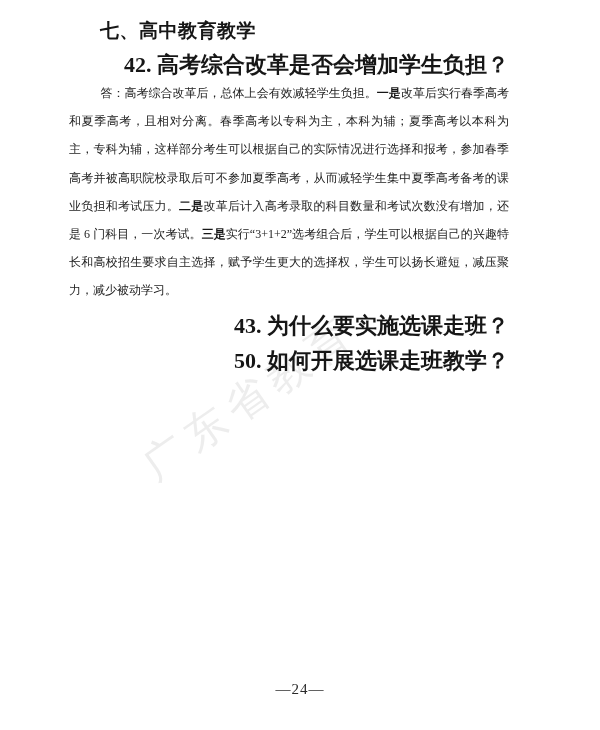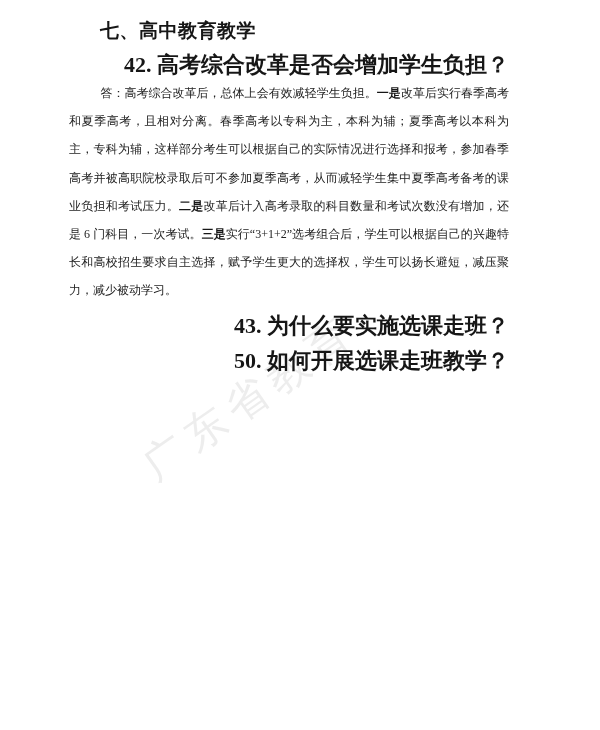--- a/index.html
+++ b/index.html
@@ -99,14 +99,15 @@
 
     <h2 class="question">42. 高考综合改革是否会增加学生负担？</h2>
     <p class="answer"><span>答：高考综合改革后，总体上会有效减轻学生负担。</span><span class="b">一是</span><span>改革后实行春季高考和夏季高考，且相对分离。春季高考以专科为主，本科为辅；夏季高考以本科为主，专科为辅，这样部分考生可以根据自己的实际情况进行选择和报考，参加春季高考并被高职院校录取后可不参加夏季高考，从而减轻学生集中夏季高考备考的课业负担和考试压力。</span><span class="b">二是</span><span>改革后计入高考录取的科目数量和考试次数没有增加，还是 6 门科目，一次考试。</span><span class="b">三是</span><span>实行“3+1+2”选考组合后，学生可以根据自己的兴趣特长和高校招生要求自主选择，赋予学生更大的选择权，学生可以扬长避短，减压聚力，减少被动学习。</span></p>
 
     <h2 class="question gap">43. 为什么要实施选课走班？</h2>
 
     <h2 class="question gap">50. 如何开展选课走班教学？</h2>
 
   </div>
 
+  <div class="page-number">—24—</div>
 
 </div>
 
 </body></html>

